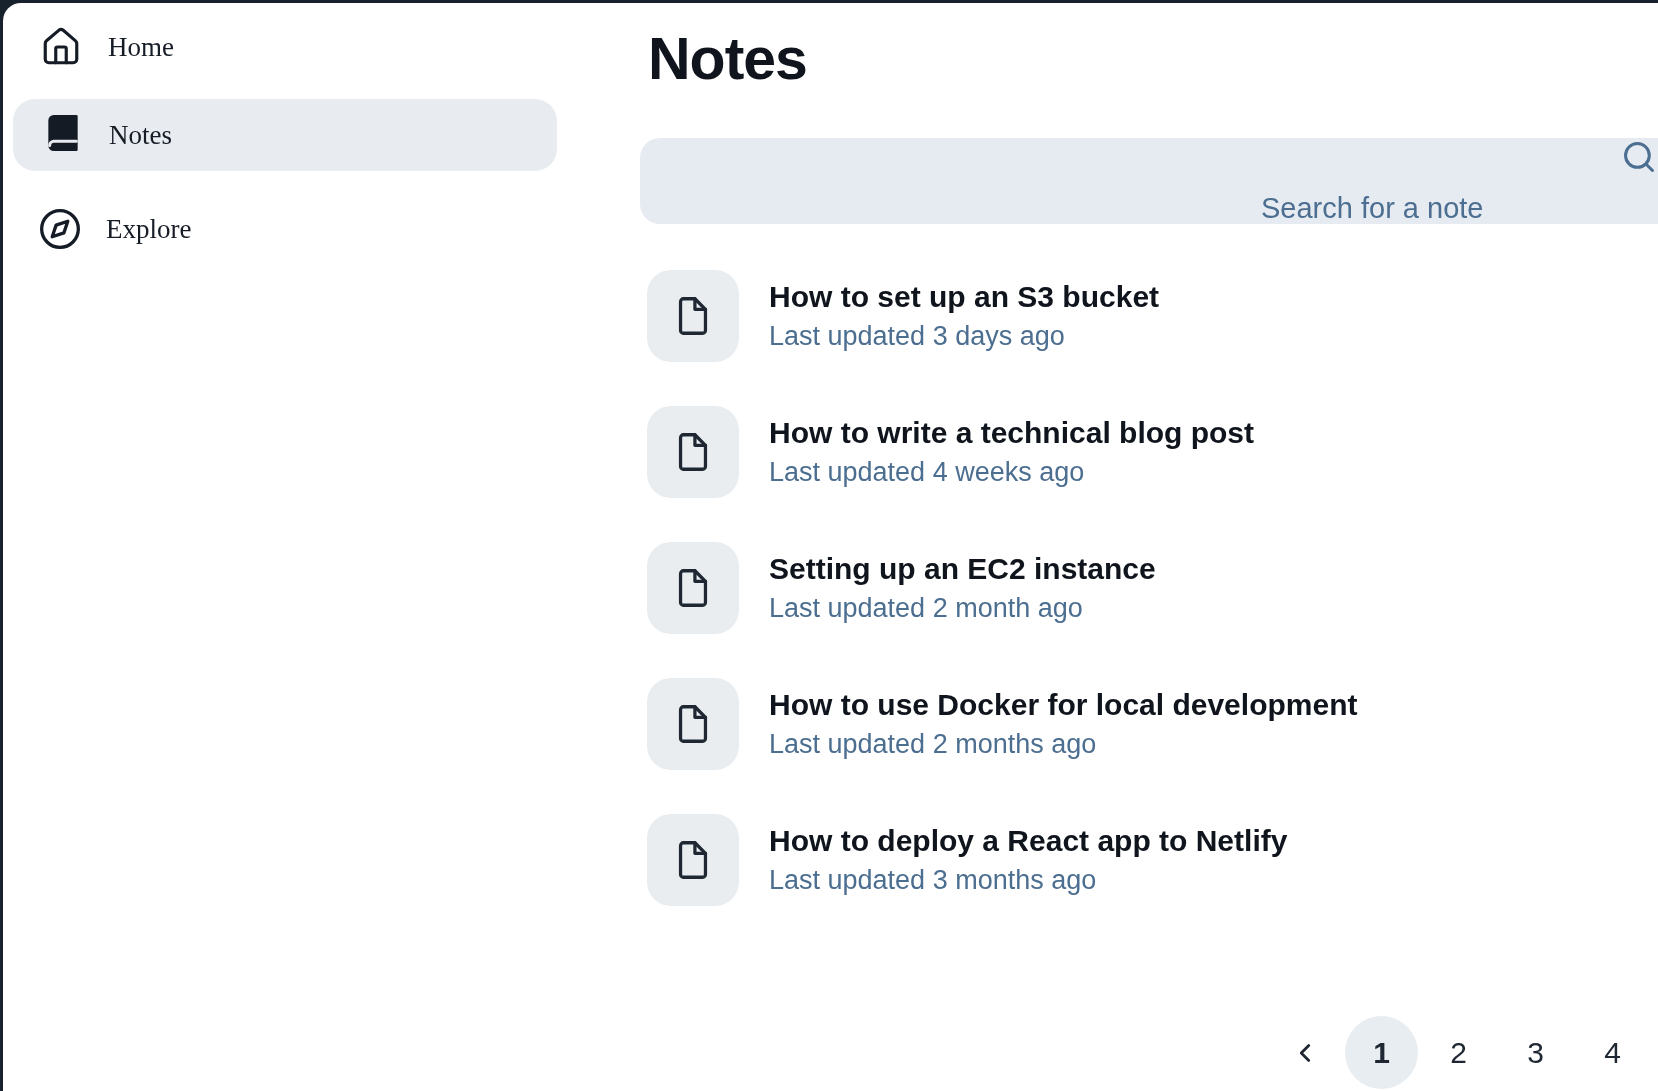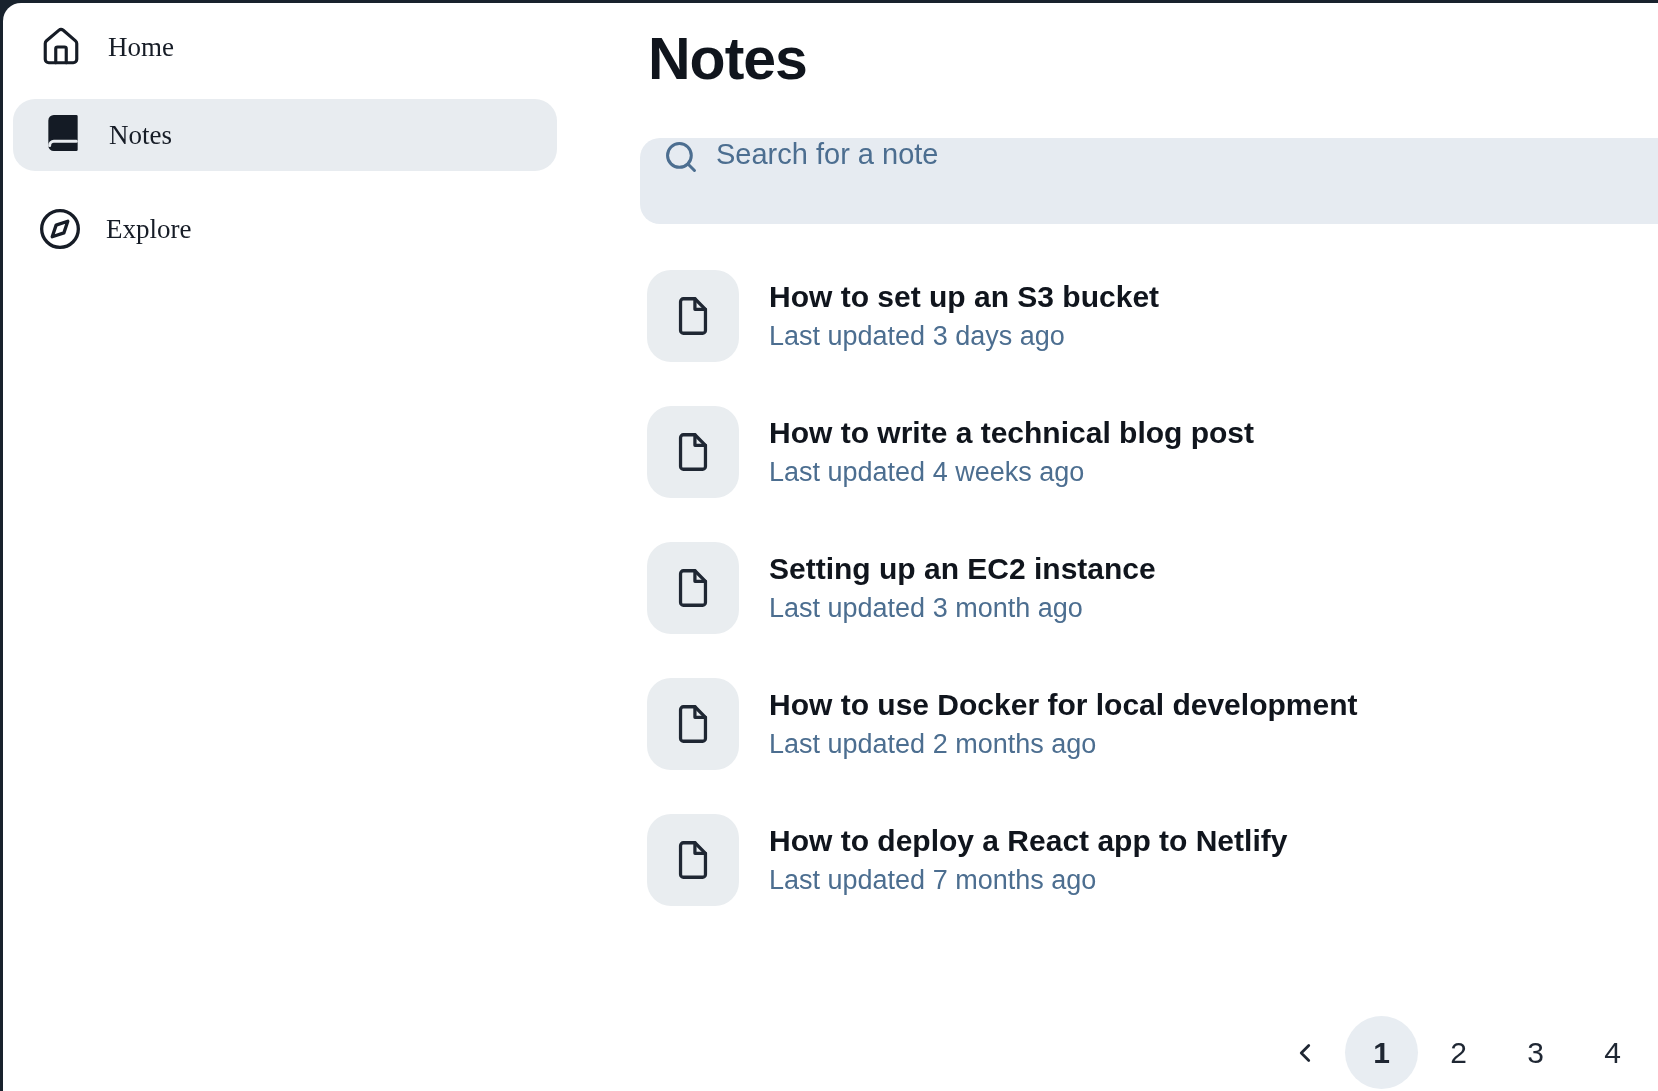--- a/index.html
+++ b/index.html
@@ -53,22 +53,22 @@
     font-size: 59px; font-weight: 800;
     letter-spacing: -1px;
     color: #10151d;
   }
   .search-bar {
     position: absolute;
     left: 637px; right: 0; top: 135px;
     height: 86px;
     background: #e6ebf1;
     border-radius: 20px 0 0 20px;
-    display: flex; align-items: flex-start;
-    padding-left: 22px; gap: 16px;
+    display: flex; align-items: flex-end;
+    padding-left: 22px; gap: 16px; flex-direction: column;
   }
   .search-bar svg { width: 38px; height: 38px; flex: 0 0 auto; }
   .search-bar input {
     flex: 1; border: none; outline: none; background: transparent;
     font-family: "Liberation Sans", sans-serif;
     font-size: 29px; color: #32506e;
     padding-right: 20px;
   }
   .search-bar input::placeholder { color: #4c6e90; opacity: 1; }
 
@@ -195,21 +195,21 @@
 
       <li class="note-row">
         <span class="note-icon-box">
           <svg viewBox="0 0 24 24" fill="none" stroke="#1f2733" stroke-width="1.7" stroke-linecap="round" stroke-linejoin="round">
             <path d="M13 3H7a1.5 1.5 0 0 0-1.5 1.5v15A1.5 1.5 0 0 0 7 21h10a1.5 1.5 0 0 0 1.5-1.5V8.5z"></path>
             <polyline points="13 3 13 8.5 18.5 8.5"></polyline>
           </svg>
         </span>
         <span class="note-texts">
           <span class="note-title">Setting up an EC2 instance</span>
-          <span class="note-updated">Last updated 3 month ago</span>
+          <span class="note-updated">Last updated 2 month ago</span>
         </span>
       </li>
 
       <li class="note-row">
         <span class="note-icon-box">
           <svg viewBox="0 0 24 24" fill="none" stroke="#1f2733" stroke-width="1.7" stroke-linecap="round" stroke-linejoin="round">
             <path d="M13 3H7a1.5 1.5 0 0 0-1.5 1.5v15A1.5 1.5 0 0 0 7 21h10a1.5 1.5 0 0 0 1.5-1.5V8.5z"></path>
             <polyline points="13 3 13 8.5 18.5 8.5"></polyline>
           </svg>
         </span>
@@ -221,21 +221,21 @@
 
       <li class="note-row">
         <span class="note-icon-box">
           <svg viewBox="0 0 24 24" fill="none" stroke="#1f2733" stroke-width="1.7" stroke-linecap="round" stroke-linejoin="round">
             <path d="M13 3H7a1.5 1.5 0 0 0-1.5 1.5v15A1.5 1.5 0 0 0 7 21h10a1.5 1.5 0 0 0 1.5-1.5V8.5z"></path>
             <polyline points="13 3 13 8.5 18.5 8.5"></polyline>
           </svg>
         </span>
         <span class="note-texts">
           <span class="note-title">How to deploy a React app to Netlify</span>
-          <span class="note-updated">Last updated 7 months ago</span>
+          <span class="note-updated">Last updated 3 months ago</span>
         </span>
       </li>
 
     </ul>
 
     <div class="pagination">
       <button class="pg-item">
         <svg viewBox="0 0 24 24" fill="none" stroke="#1f2733" stroke-width="2.2" stroke-linecap="round" stroke-linejoin="round">
           <polyline points="15 18 9 12 15 6"></polyline>
         </svg>

